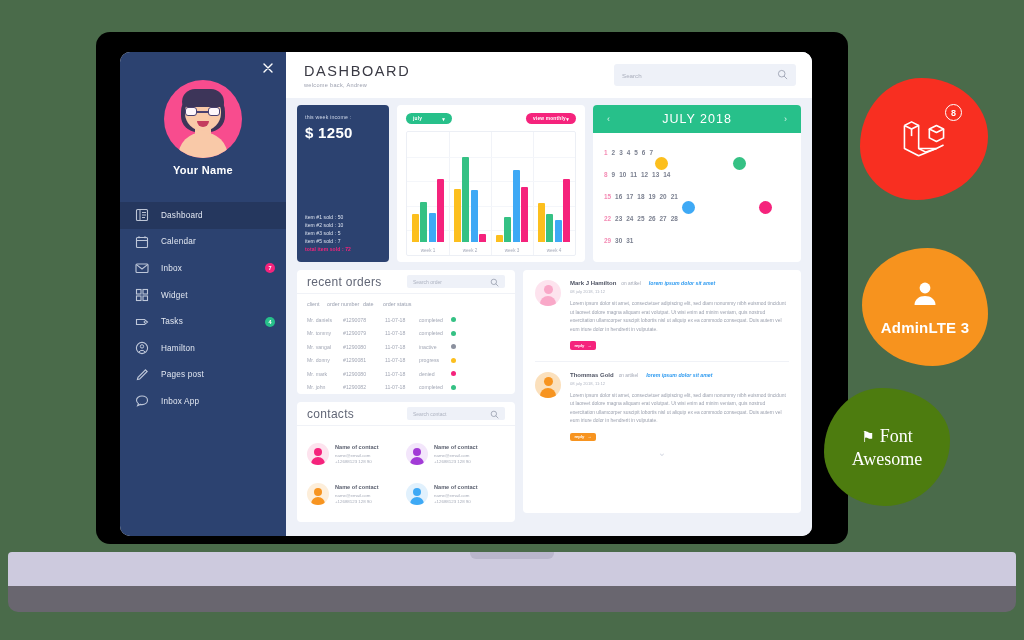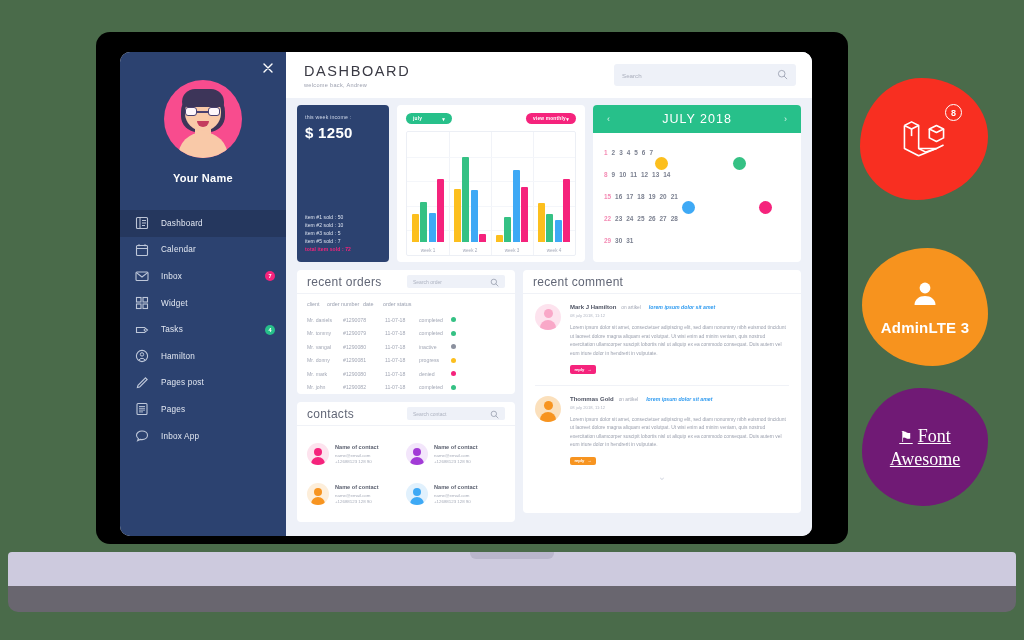--- a/index.html
+++ b/index.html
@@ -82,21 +82,21 @@
   .avatar-neck { position:absolute; left:31px; top:40px; width:16px; height:16px; background:#f9c9a8; }
   .avatar-body { position:absolute; left:14px; bottom:0; width:50px; height:26px; background:#f9c9a8; border-radius:25px 25px 0 0; }
   .avatar-face { position:absolute; left:21px; top:15px; width:36px; height:36px; background:#f9c9a8; border-radius:17px 17px 18px 18px; }
   .avatar-hair-front { position:absolute; left:18px; top:9px; width:42px; height:18px; background:#3d3559; border-radius:21px 21px 6px 8px; }
   .avatar-glass { position:absolute; top:27px; width:12px; height:9px; border:1.6px solid #4a4070; border-radius:3px; background:#fff7fb; }
   .avatar-glass.l { left:21px; }
   .avatar-glass.r { left:44px; }
   .avatar-bridge { position:absolute; left:33px; top:31px; width:11px; height:1.6px; background:#4a4070; }
   .avatar-mouth { position:absolute; left:33px; top:41px; width:12px; height:6px; background:#c43b5e; border-radius:0 0 6px 6px; }
   #profile-name {
-    margin-top: 14px;
+    margin-top: 6px;
     font-size: 11px;
     font-weight: bold;
     letter-spacing: .3px;
   }
   #nav-list { margin-top: 26px; }
   .nav-item {
     display: flex;
     align-items: center;
     height: 26.6px;
     padding: 0 11px 0 14px;
@@ -314,24 +314,23 @@
     left: 860px; top: 78px; width: 128px; height: 122px;
     background: #f82f21;
     border-radius: 48% 52% 56% 44% / 56% 48% 52% 44%;
   }
   #badge-adminlte {
     left: 862px; top: 248px; width: 126px; height: 118px;
     background: #f7931e;
     border-radius: 52% 48% 44% 56% / 48% 56% 44% 52%;
   }
   #badge-fontawesome {
-    left: 862px; top: 388px; width: 126px; height: 118px;
-    background: #701a75;
+    left: 824px; top: 388px; width: 126px; height: 118px;
+    background: #4d7c0f;
     border-radius: 46% 54% 52% 48% / 54% 44% 56% 46%;
-    text-decoration: underline;
   }
   #laravel-ver {
     position:absolute; right: 26px; top: 26px;
     width: 17px; height: 17px; border-radius: 50%;
     border: 1.6px solid #ffffff;
     display:flex; align-items:center; justify-content:center;
     font-size: 9px; font-weight: bold;
   }
   #adminlte-label { font-size: 15px; font-weight: bold; letter-spacing:.2px; margin-top: 6px; }
   #fa-label { font-size: 18px; font-weight: 300; line-height: 22px; font-family: "Liberation Serif", serif; }
@@ -429,29 +428,20 @@
           </span>
         <span class="nav-label">Hamilton</span>
       </div>
       <div class="nav-item">
         <span class="nav-icon">
             <svg width="16" height="16" viewBox="0 0 16 16">
               <path d="M11.5 2.8l1.7 1.7-7.5 7.5-2.3.6.6-2.3z" stroke="#dfe5f1" stroke-width="1.1" fill="none"></path>
             </svg>
           </span>
         <span class="nav-label">Pages post</span>
-      </div>
-      <div class="nav-item">
-        <span class="nav-icon">
-            <svg width="16" height="16" viewBox="0 0 16 16">
-              <rect x="3" y="2.5" width="10" height="11" rx="1" stroke="#dfe5f1" stroke-width="1.1" fill="none"></rect>
-              <path d="M5 5.5h6 M5 7.3h6 M5 9.1h6 M5 10.9h4" stroke="#dfe5f1" stroke-width=".9"></path>
-            </svg>
-          </span>
-        <span class="nav-label">Pages</span>
       </div>
       <div class="nav-item">
         <span class="nav-icon">
             <svg width="16" height="16" viewBox="0 0 16 16">
               <path d="M8 3c3.1 0 5.5 1.9 5.5 4.3S11.1 11.6 8 11.6c-.6 0-1.2-.1-1.7-.2L3.6 12.6l.8-2A4.2 4.2 0 012.5 7.3C2.5 4.9 4.9 3 8 3z" stroke="#dfe5f1" stroke-width="1.1" fill="none"></path>
             </svg>
           </span>
         <span class="nav-label">Inbox App</span>
       </div>
     </div>
@@ -716,23 +706,20 @@
                     <div class="c-name">Name of contact</div>
                     <div class="c-mail">name@email.com</div>
                     <div class="c-phone">+12688123 128 90</div>
                   </div>
                 </div>
               </div>
           </div>
         </div>
 
         <div class="card" id="comments-card">
-          <div class="card-head">
-            <span class="card-title">recent comment</span>
-          </div>
           <div id="comments-list">
               <div class="comment">
                 <div class="cm-av" style="background:#fde3ee">
                   <div class="h" style="background:#f9a8c8"></div>
                   <div class="b" style="background:#f9a8c8"></div>
                 </div>
                 <div class="cm-body">
                   <div class="cm-top">
                     <span class="cm-name">Mark J Hamilton</span>
                     <span class="cm-on">on artikel</span>

